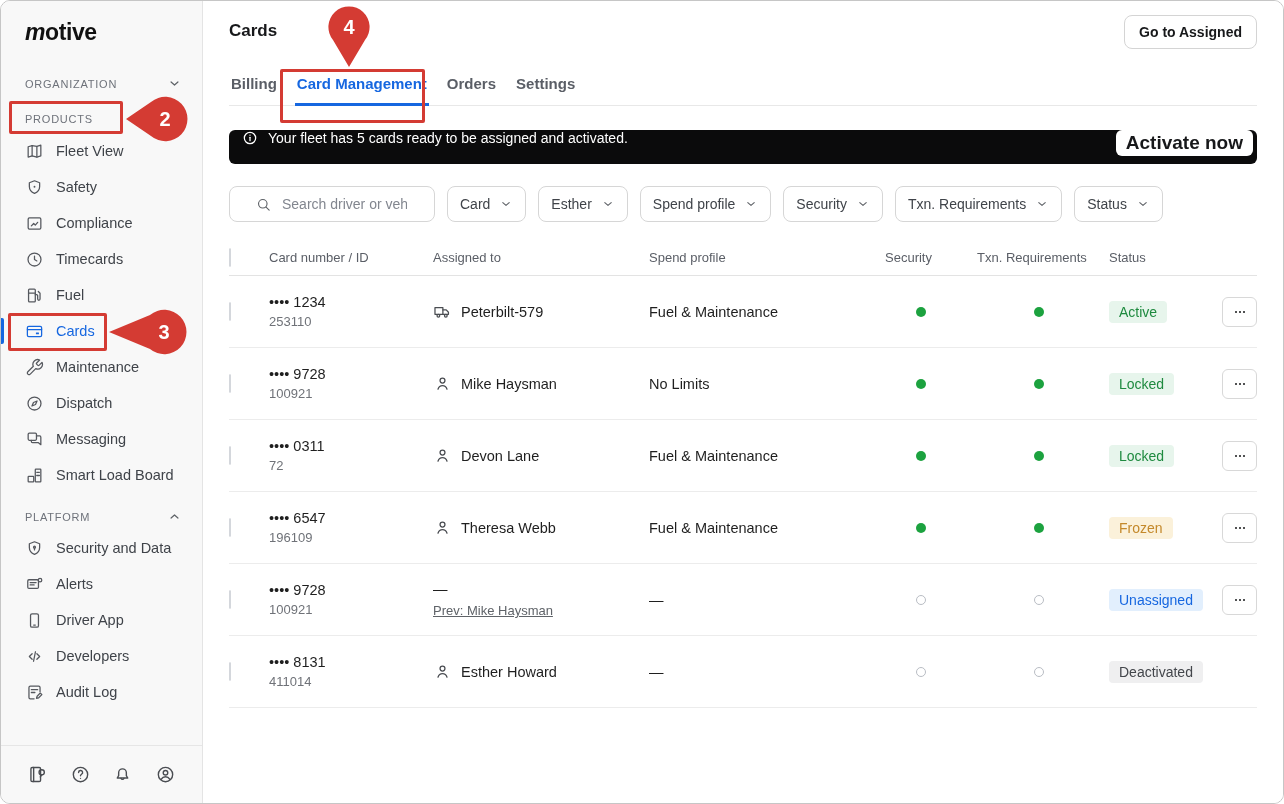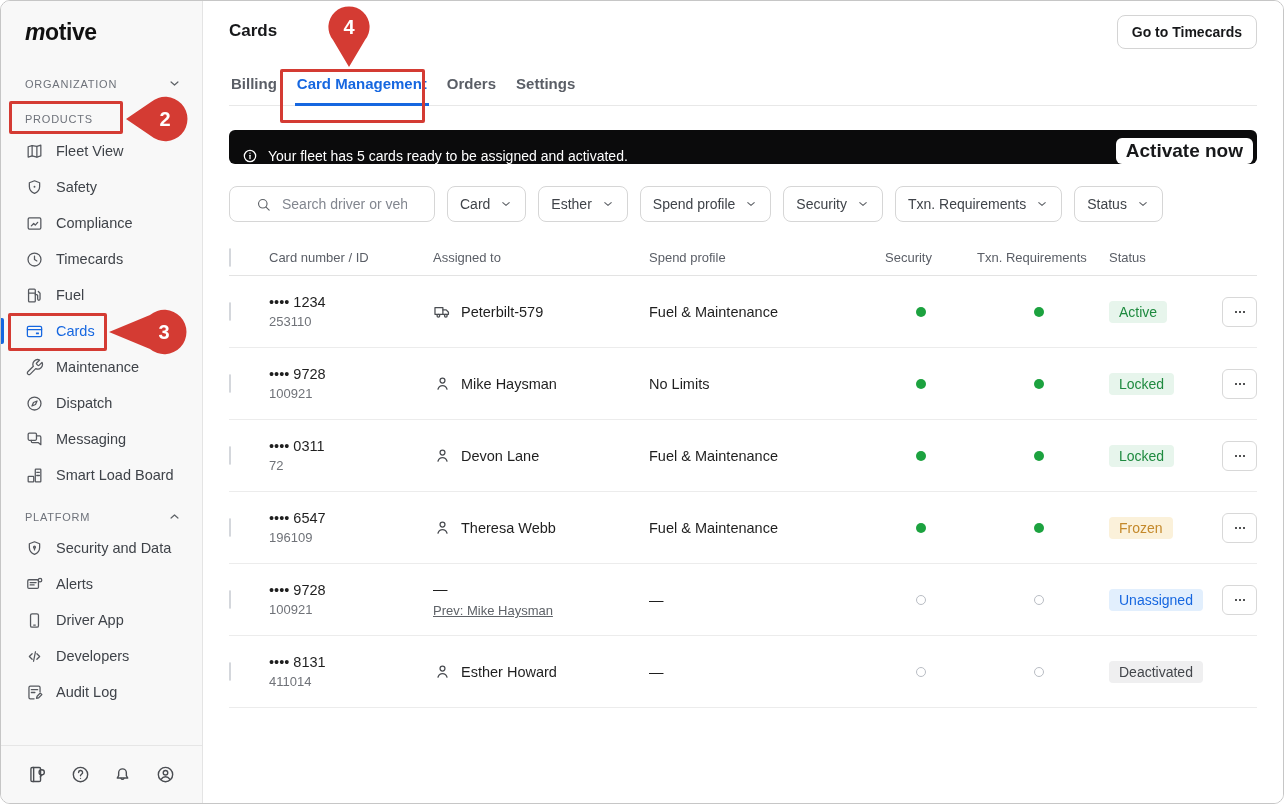--- a/index.html
+++ b/index.html
@@ -34,21 +34,21 @@
   .ic.thick{stroke-width:1.9;}
   
   main{position:relative;flex:1;background:#fff;}
   .page-head{display:flex;align-items:flex-start;justify-content:space-between;padding:20px 26px 0 26px;}
   .page-head h1{margin:0;font-size:17px;font-weight:700;color:#17181a;}
   .btn-outline{margin-top:-6px;height:34px;padding:0 14px;border:1px solid #d4d4d4;border-radius:8px;
     background:#fff;font-family:inherit;font-size:14px;font-weight:700;color:#17181a;cursor:pointer;}
   .tabs{display:flex;gap:16px;margin:26px 26px 0 26px;border-bottom:1px solid #e8e8e8;font-weight:bold;}
   .tab{padding:0 2px 13px 2px;font-size:15px;color:#5a5e66;cursor:pointer;}
   .tab.active{color:var(--accent);border-bottom:3px solid var(--accent);margin-bottom:-1px;padding-bottom:10px;}
-  .banner{display:flex;align-items:flex-end;margin:24px 26px 0 26px;height:34px;background:var(--banner);
+  .banner{display:flex;align-items:flex-start;margin:24px 26px 0 26px;height:34px;background:var(--banner);
     border-radius:6px;padding:0 4px 0 13px;color:#fff;}
   .banner .ic{width:16px;height:16px;color:#fff;flex:0 0 16px;}
   .banner-text{margin-left:10px;font-size:14px;}
   .banner-btn{margin-left:auto;height:26px;padding:0 10px;background:#fff;border:none;border-radius:6px;
     font-family:inherit;font-size:19px;font-weight:700;color:#17181a;cursor:pointer;}
   .filters{display:flex;gap:12px;margin:22px 26px 0 26px;}
   .search-box{display:flex;align-items:center;gap:8px;width:206px;height:36px;border:1px solid #d6d6d6;
     border-radius:8px;padding:0 25px;background:#fff;}
   .search-box .ic{width:17px;height:17px;color:#5f6368;flex:0 0 17px;}
   .search-box input{border:none;outline:none;width:100%;font-family:inherit;font-size:14px;color:#17181a;background:transparent;}
@@ -351,21 +351,21 @@
           <svg class="ic">
             <use href="#i-user-circle"></use>
           </svg>
         </button>
       </div>
   </aside>
 
   <main>
     <div class="page-head">
       <h1>Cards</h1>
-      <button class="btn-outline">Go to Timecards</button>
+      <button class="btn-outline">Go to Assigned</button>
     </div>
 
     <div class="tabs" id="tabs">
         <div class="tab">Billing</div>
         <div class="tab active">Card Management</div>
         <div class="tab">Orders</div>
         <div class="tab">Settings</div>
       </div>
 
     <div class="banner">

